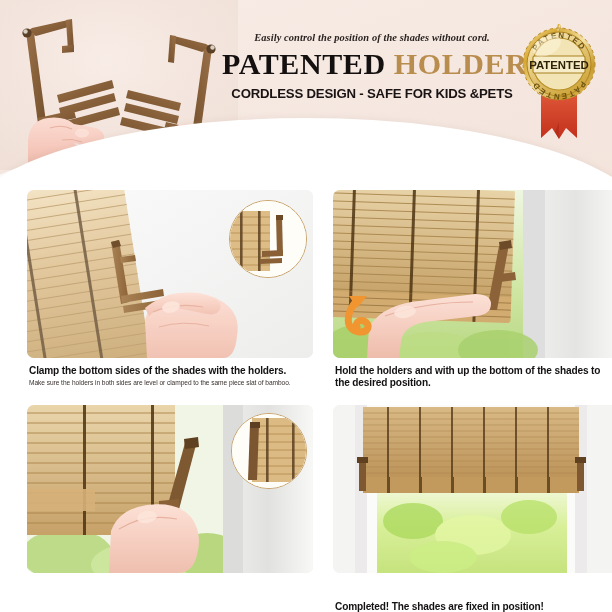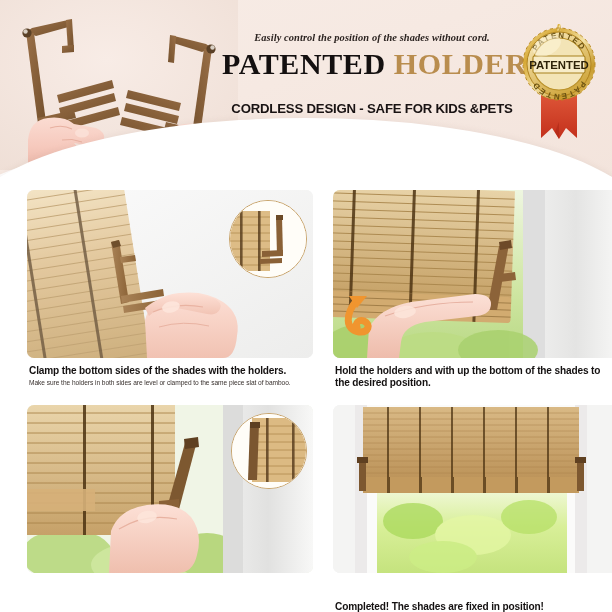--- a/index.html
+++ b/index.html
@@ -48,21 +48,21 @@
   }
   .title {
     margin-top: 5px;
     font-size: 30px; font-weight: 700; letter-spacing: .6px;
     font-family: "Liberation Serif", serif;
     white-space: nowrap; line-height: 1.06;
   }
   .title .w1 { color:#141010; }
   .title .w2 { color:#b98d4e; }
   .subtitle {
-    margin-top: 21px;
+    margin-top: 6px;
     font-size: 13.2px; font-weight: 700; color:#191313;
     letter-spacing: -0.2px; white-space: nowrap;
   }
 
   
   .badge { position: absolute; left: 516px; top: 18px; width: 86px; height: 126px; }
   .badge svg { display:block; }
 
   
   .grid {

